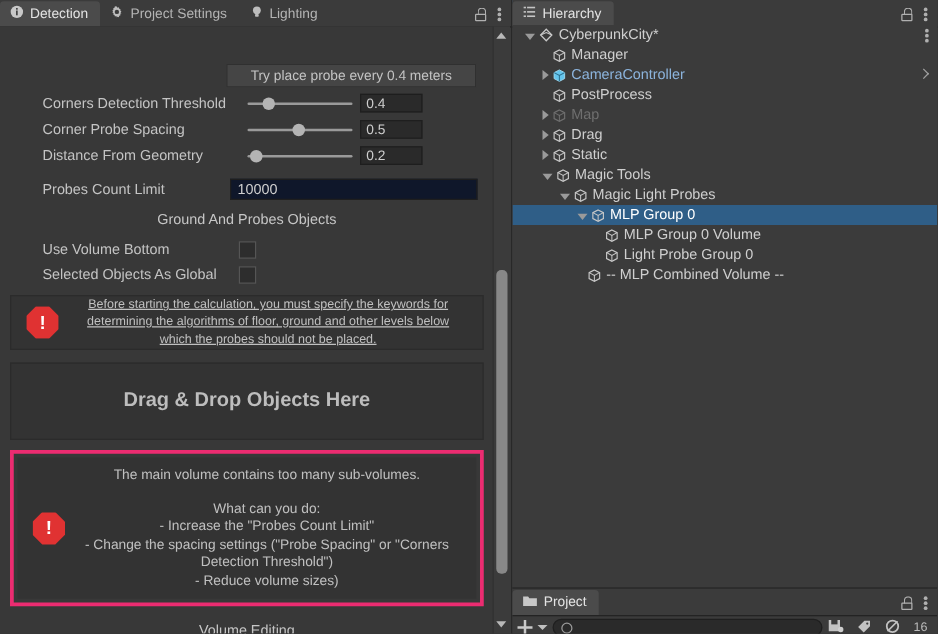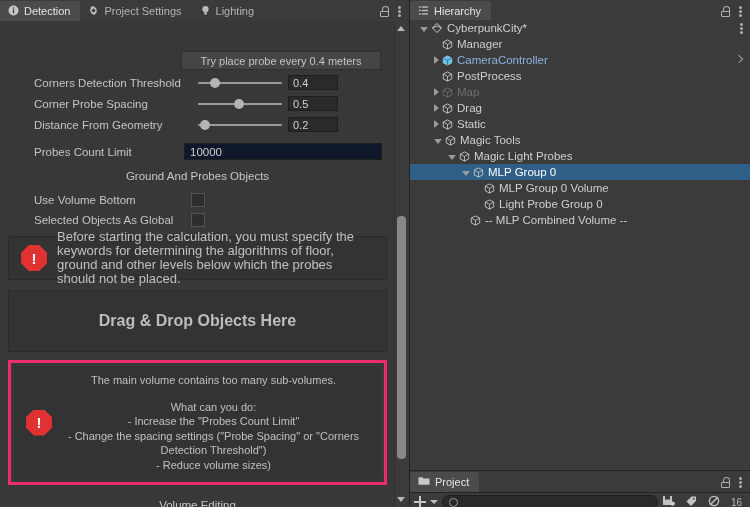--- a/index.html
+++ b/index.html
@@ -182,24 +182,26 @@
   }
   .warn-icon .bang {
     position: absolute; left: 0; top: 0;
     width: 26px; height: 26px;
     color: #fff; font-weight: bold; font-size: 15px;
     display: flex; align-items: center; justify-content: center;
     font-family: "Liberation Sans", sans-serif;
   }
   .panel-text {
     flex: 1;
+    text-align: center;
     color: #c0c0c0;
-    font-size: 13px;
+    font-size: 10px;
     line-height: 14px;
     padding-right: 14px;
+    text-decoration: underline;
   }
 
   .dropzone {
     height: 62px;
     background: #333333;
     border: 1px solid #2b2b2b;
     box-sizing: border-box;
     display: flex; align-items: center; justify-content: center;
     color: #bdbdbd;
     font-size: 16px;

